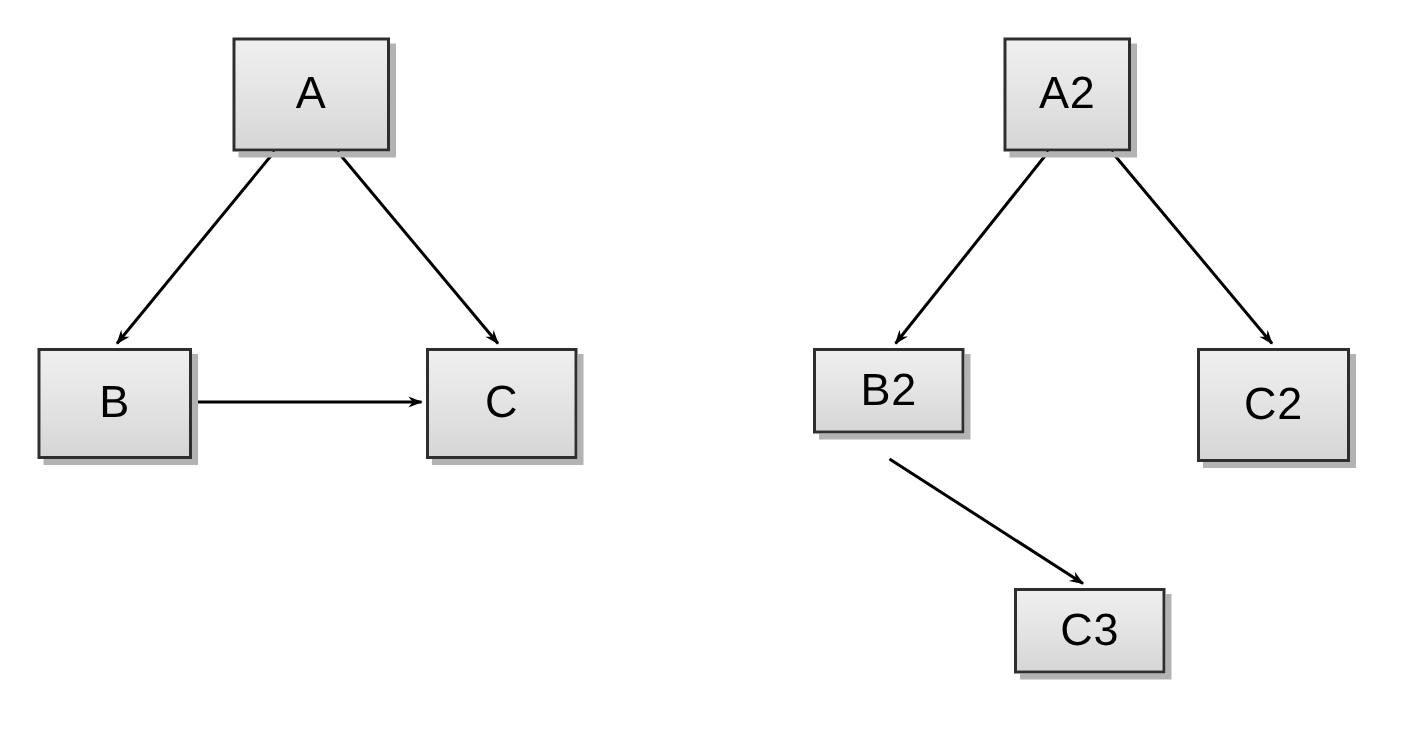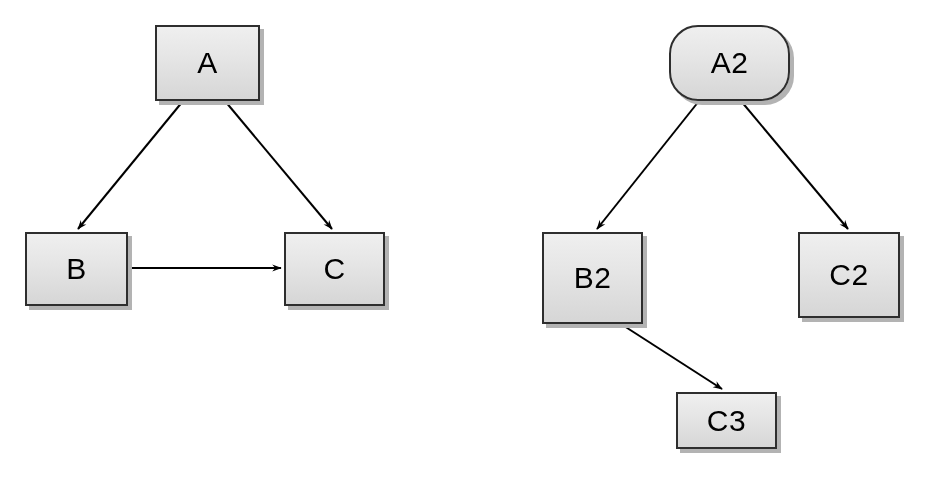--- a/index.html
+++ b/index.html
@@ -68,27 +68,27 @@
   <div id="nodes-layer">
       <div class="node" style="left: 155px; top: 25px; width: 105px; height: 76px;">
         <span class="node-label">A</span>
       </div>
       <div class="node" style="left: 25px; top: 232px; width: 103px; height: 74px;">
         <span class="node-label">B</span>
       </div>
       <div class="node" style="left: 284px; top: 232px; width: 101px; height: 74px;">
         <span class="node-label">C</span>
       </div>
-      <div class="node" style="left: 669px; top: 25px; width: 121px; height: 76px; border-radius: 29px;">
+      <div class="node" style="left: 669px; top: 25px; width: 85px; height: 76px;">
         <span class="node-label">A2</span>
       </div>
-      <div class="node" style="left: 542px; top: 232px; width: 101px; height: 92px;">
+      <div class="node" style="left: 542px; top: 232px; width: 101px; height: 57px;">
         <span class="node-label">B2</span>
       </div>
-      <div class="node" style="left: 798px; top: 232px; width: 102px; height: 86px;">
+      <div class="node" style="left: 798px; top: 232px; width: 102px; height: 76px;">
         <span class="node-label">C2</span>
       </div>
       <div class="node" style="left: 676px; top: 392px; width: 101px; height: 57px;">
         <span class="node-label">C3</span>
       </div>
     </div>
 
 </div>
 
 </body></html>

